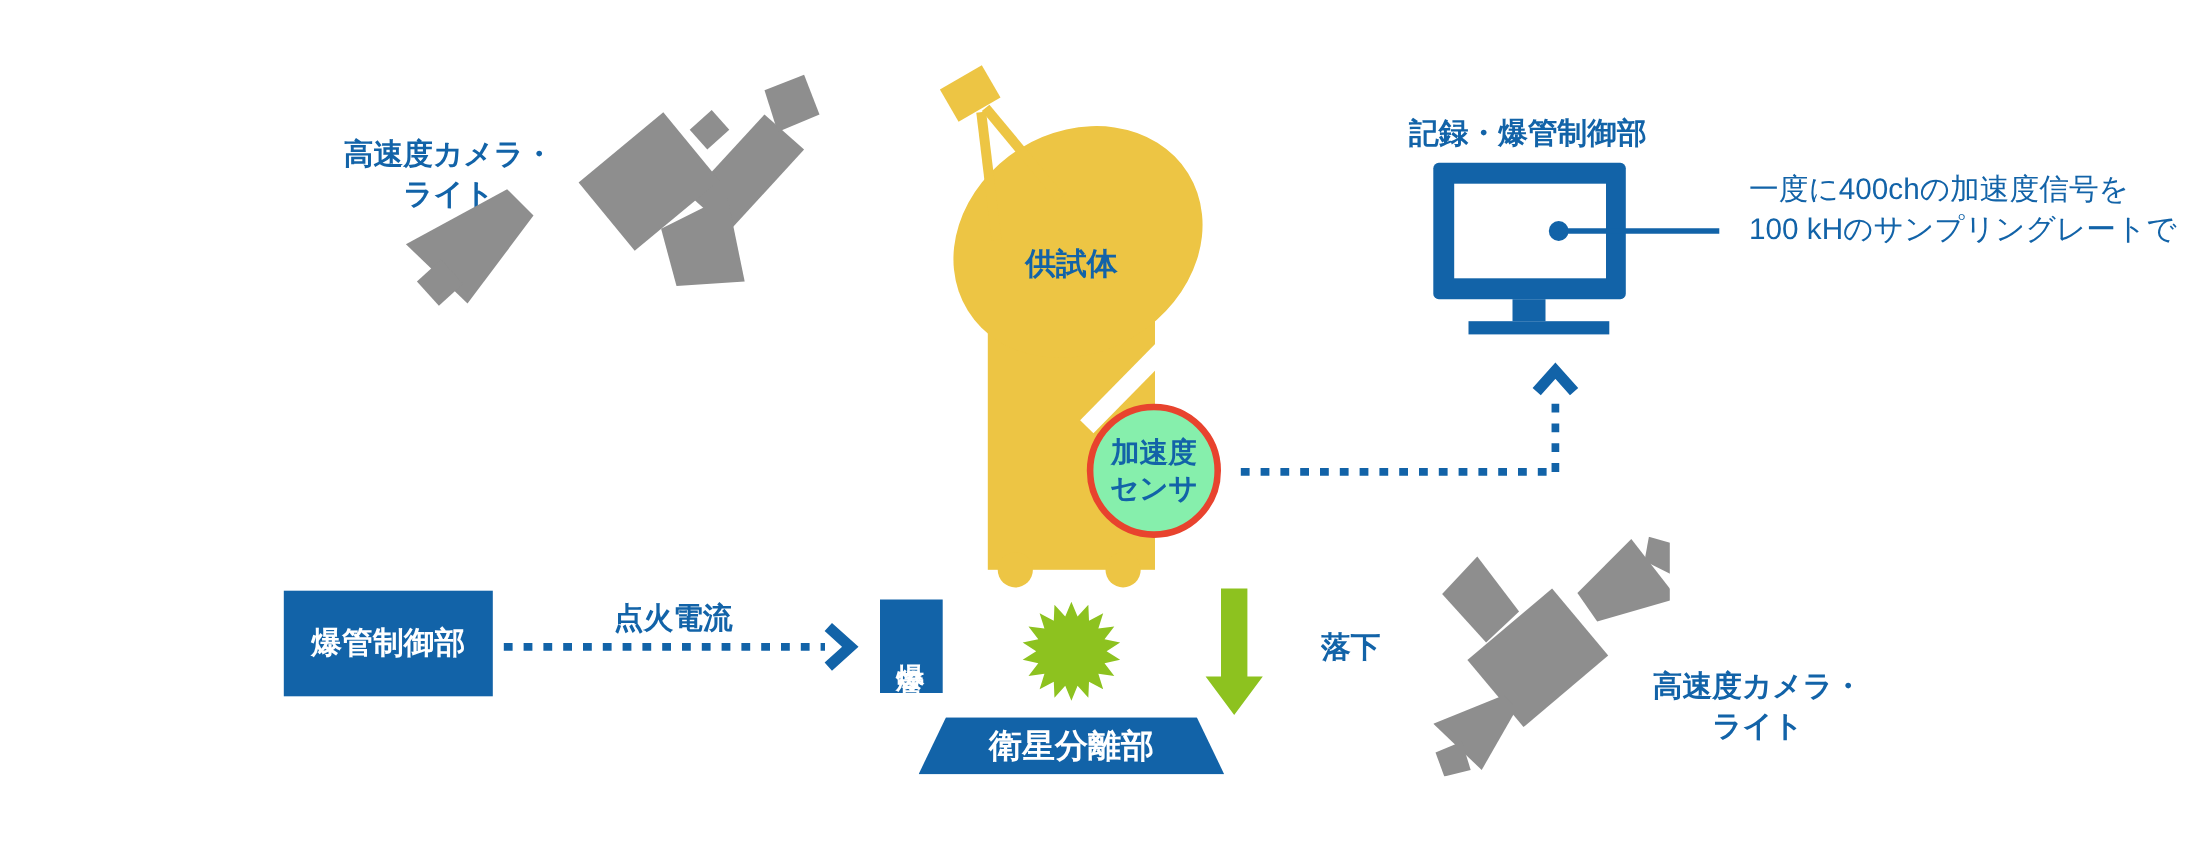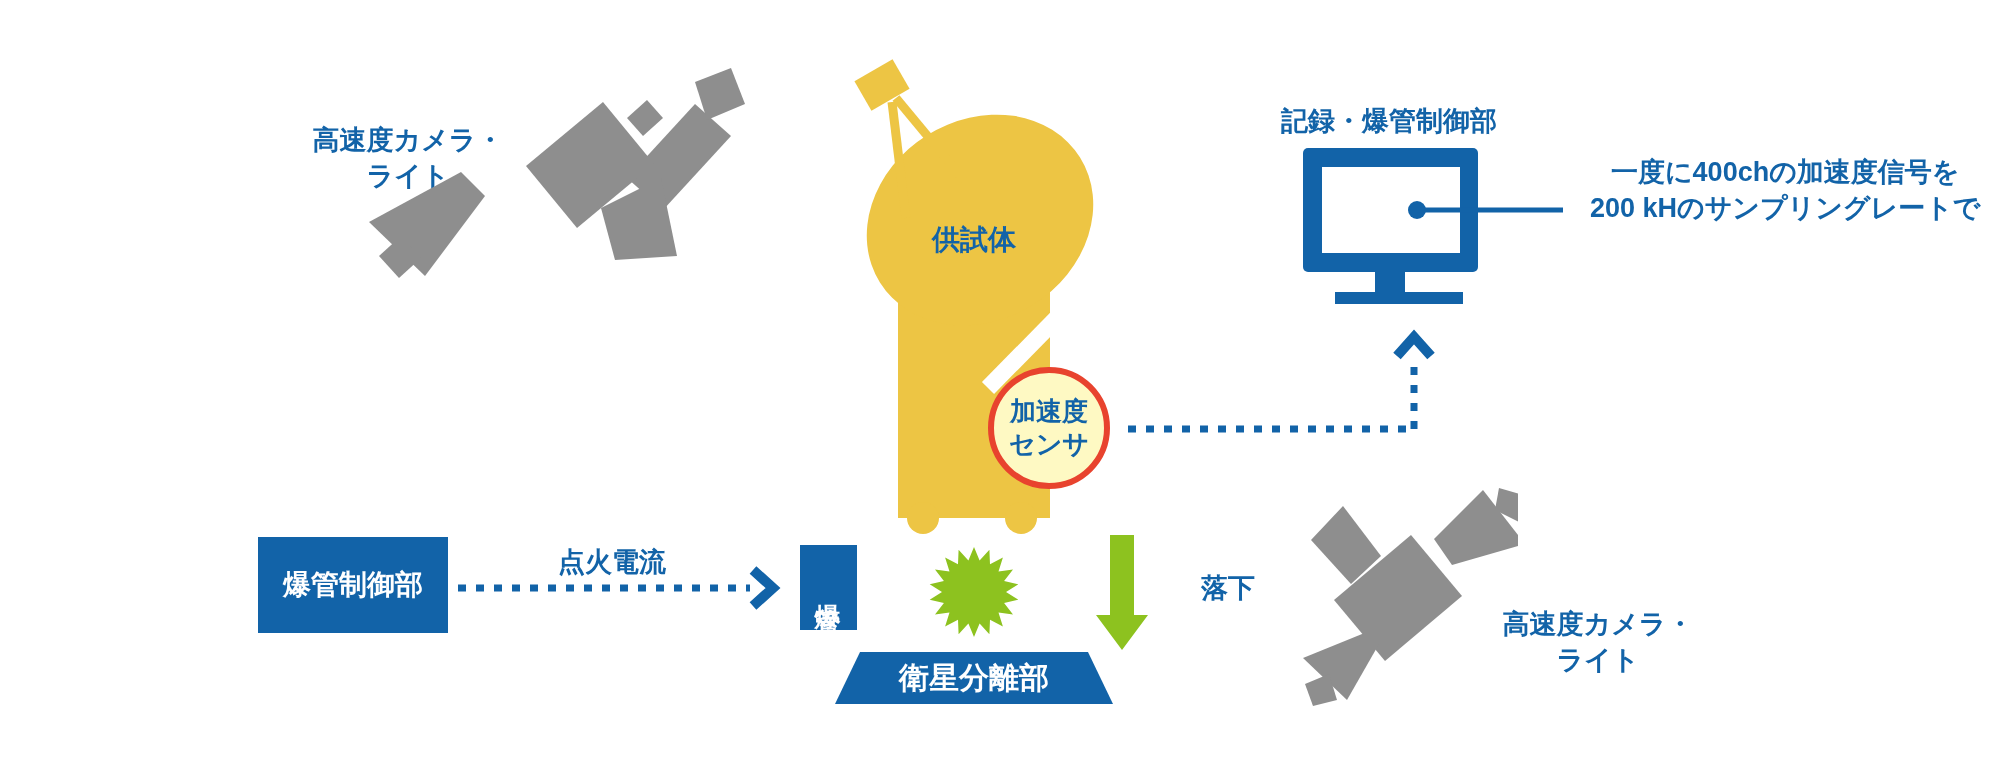--- a/index.html
+++ b/index.html
@@ -5,36 +5,36 @@
   html,body{margin:0;padding:0;background:#ffffff;}
   #stage{
     position:relative;width:2000px;height:782px;background:#ffffff;overflow:hidden;
     font-family:"Liberation Sans","DejaVu Sans",sans-serif;
   }
   .abs{position:absolute;}
   .blue-label{
     color:#1263a8;font-weight:700;font-size:27px;line-height:36px;text-align:center;
   }
   .note-line{
-    color:#1263a8;font-weight:700;font-size:27px;line-height:36px;text-align:center;white-space:nowrap;
+    color:#1263a8;font-weight:400;font-size:27px;line-height:36px;text-align:left;white-space:nowrap;
   }
   .box{
     background:#1263a8;color:#ffffff;font-weight:700;
     display:flex;align-items:center;justify-content:center;
   }
   .v-text{
     writing-mode:vertical-rl;text-orientation:upright;letter-spacing:5px;
   }
   .trapezoid{
     background:#1263a8;color:#ffffff;font-weight:700;font-size:30px;
     display:flex;align-items:center;justify-content:center;
     clip-path:polygon(9% 0, 91% 0, 100% 100%, 0% 100%);
   }
   .sensor-circle{
-    background:#fef9c3;border:6px solid #e8432e;border-radius:50%;
+    background:#86efac;border:6px solid #e8432e;border-radius:50%;
     width:110px;height:110px;
     display:flex;flex-direction:column;align-items:center;justify-content:center;
     color:#1263a8;font-weight:700;font-size:26px;line-height:33px;text-align:center;
   }
   svg{display:block;}
 </style>
 </head>
 <body>
 
 <div id="stage">
@@ -111,21 +111,21 @@
     <rect x="8" y="48" width="175" height="124" rx="5" fill="#1263a8"></rect>
     <rect x="27" y="67" width="138" height="86" fill="#ffffff"></rect>
     <rect x="80" y="172" width="30" height="20" fill="#1263a8"></rect>
     <rect x="40" y="192" width="128" height="12" fill="#1263a8"></rect>
     <circle cx="122" cy="110" r="9" fill="#1263a8"></circle>
     <line x1="122" y1="110" x2="268" y2="110" stroke="#1263a8" stroke-width="5"></line>
   </svg>
 
   <div class="abs" style="left:1590px;top:154px;">
     <div class="note-line">一度に400chの加速度信号を</div>
-    <div class="note-line">200 kHのサンプリングレートで</div>
+    <div class="note-line">100 kHのサンプリングレートで</div>
   </div>
 
   <div class="abs blue-label" style="left:522px;top:544px;width:180px;">点火電流</div>
 
   <div class="abs box" style="left:258px;top:537px;width:190px;height:96px;font-size:28px;">爆管制御部</div>
 
   <div class="abs box" style="left:800px;top:545px;width:57px;height:85px;font-size:26px;">
     <span class="v-text">爆管</span>
   </div>
 

